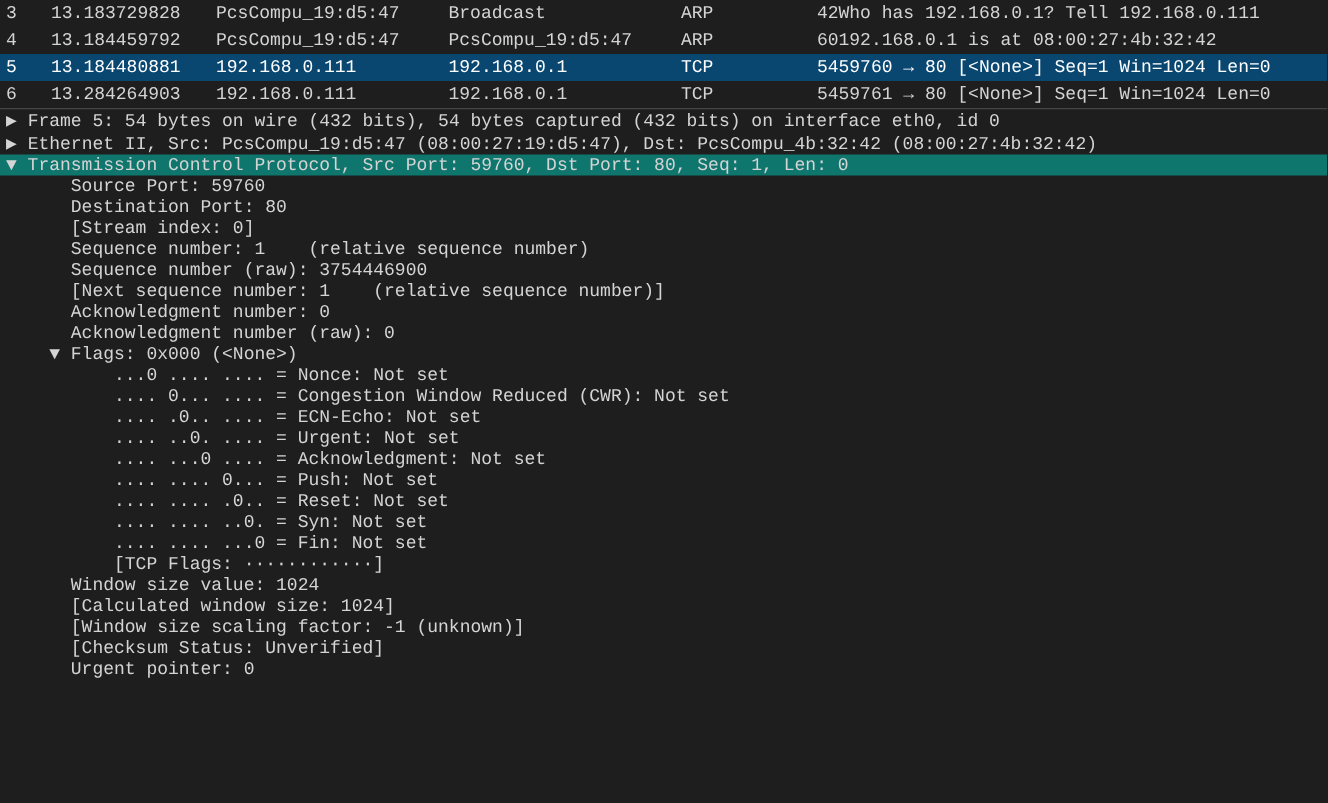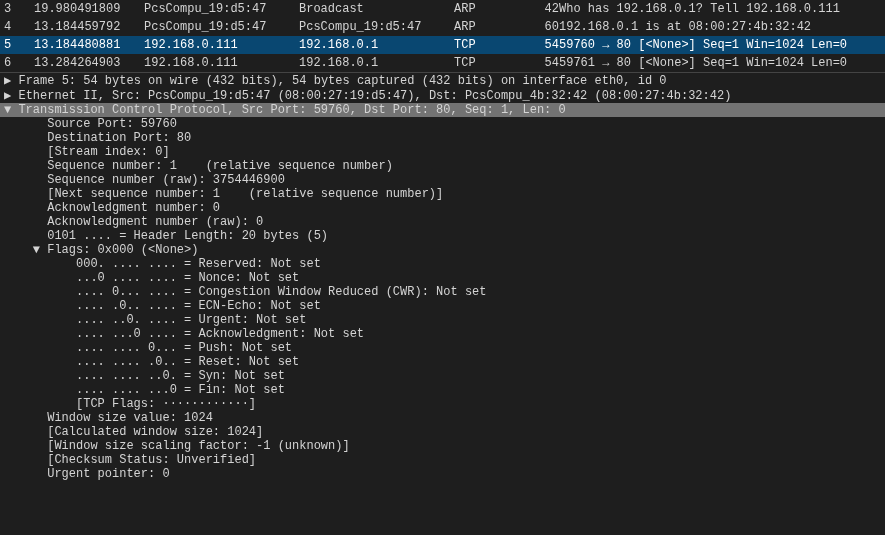--- a/index.html
+++ b/index.html
@@ -46,31 +46,31 @@
     }
 
     .tree-row {
       display: flex;
       align-items: flex-start;
       padding: 0 4px;
       white-space: pre;
     }
 
     .tree-row.highlight {
-      background: #737373;
+      background: #0f766e;
     }
   </style>
 </head>
 <body>
 
 <div class="packet-list">
 
 <div class="packet-row">
       <span class="col-num">3</span>
-      <span class="col-time">19.980491809</span>
+      <span class="col-time">13.183729828</span>
       <span class="col-src">PcsCompu_19:d5:47</span>
       <span class="col-dst">Broadcast</span>
       <span class="col-proto">ARP</span>
       <span class="col-len">42</span>
       <span class="col-info">Who has 192.168.0.1? Tell 192.168.0.111</span>
     </div>
     <div class="packet-row">
       <span class="col-num">4</span>
       <span class="col-time">13.184459792</span>
       <span class="col-src">PcsCompu_19:d5:47</span>
@@ -105,23 +105,21 @@
     <div class="tree-row"><span>▶ Ethernet II, Src: PcsCompu_19:d5:47 (08:00:27:19:d5:47), Dst: PcsCompu_4b:32:42 (08:00:27:4b:32:42)</span></div>
     <div class="tree-row highlight"><span>▼ Transmission Control Protocol, Src Port: 59760, Dst Port: 80, Seq: 1, Len: 0</span></div>
     <div class="tree-row"><span>      Source Port: 59760</span></div>
     <div class="tree-row"><span>      Destination Port: 80</span></div>
     <div class="tree-row"><span>      [Stream index: 0]</span></div>
     <div class="tree-row"><span>      Sequence number: 1    (relative sequence number)</span></div>
     <div class="tree-row"><span>      Sequence number (raw): 3754446900</span></div>
     <div class="tree-row"><span>      [Next sequence number: 1    (relative sequence number)]</span></div>
     <div class="tree-row"><span>      Acknowledgment number: 0</span></div>
     <div class="tree-row"><span>      Acknowledgment number (raw): 0</span></div>
-    <div class="tree-row"><span>      0101 .... = Header Length: 20 bytes (5)</span></div>
     <div class="tree-row"><span>    ▼ Flags: 0x000 (&lt;None&gt;)</span></div>
-    <div class="tree-row"><span>          000. .... .... = Reserved: Not set</span></div>
     <div class="tree-row"><span>          ...0 .... .... = Nonce: Not set</span></div>
     <div class="tree-row"><span>          .... 0... .... = Congestion Window Reduced (CWR): Not set</span></div>
     <div class="tree-row"><span>          .... .0.. .... = ECN-Echo: Not set</span></div>
     <div class="tree-row"><span>          .... ..0. .... = Urgent: Not set</span></div>
     <div class="tree-row"><span>          .... ...0 .... = Acknowledgment: Not set</span></div>
     <div class="tree-row"><span>          .... .... 0... = Push: Not set</span></div>
     <div class="tree-row"><span>          .... .... .0.. = Reset: Not set</span></div>
     <div class="tree-row"><span>          .... .... ..0. = Syn: Not set</span></div>
     <div class="tree-row"><span>          .... .... ...0 = Fin: Not set</span></div>
     <div class="tree-row"><span>          [TCP Flags: ············]</span></div>

